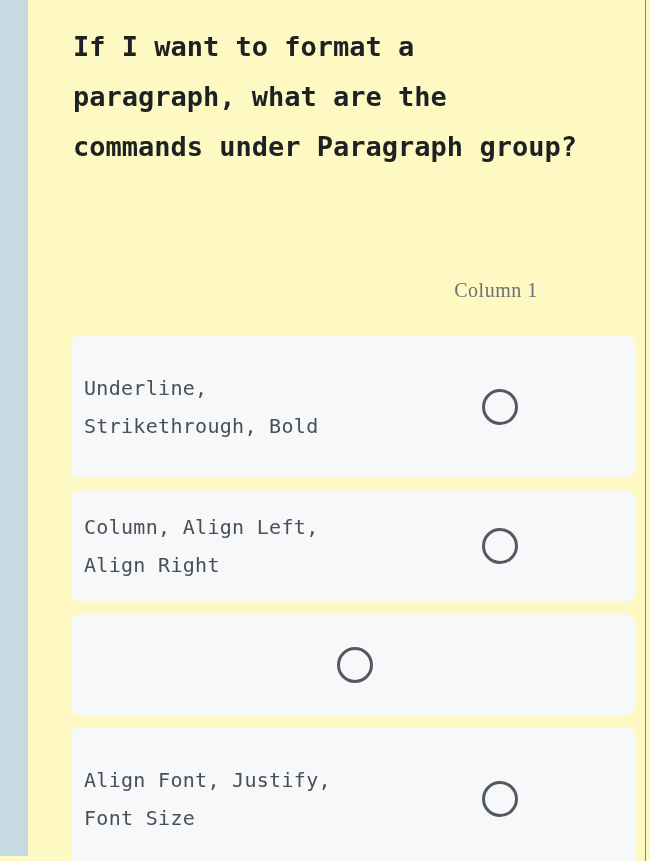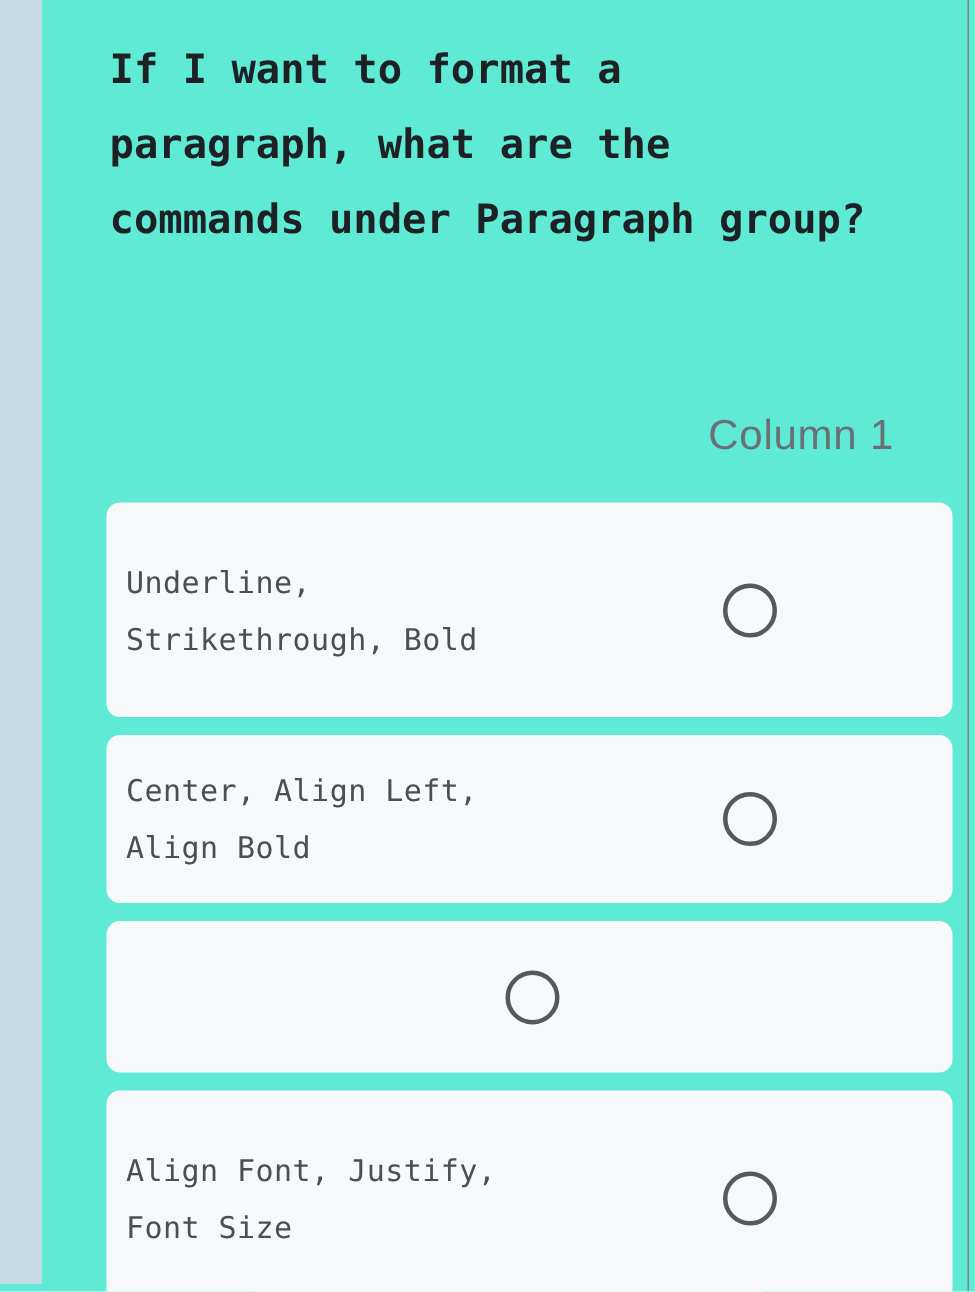--- a/index.html
+++ b/index.html
@@ -14,21 +14,21 @@
 
   body {
     font-family: "DejaVu Sans Mono", "Liberation Mono", monospace;
     position: relative;
   }
 
   #page {
     position: relative;
     width: 650px;
     height: 861px;
-    background: #5eead4;
+    background: #fef9c3;
   }
 
   
   .side-band {
     position: absolute;
     left: 0;
     top: 0;
     width: 28px;
     height: 856px;
     background: #c6dae1;
@@ -75,23 +75,23 @@
     top: 274px;
     width: 535px;
     height: 36px;
   }
 
   .col-header-label {
     position: absolute;
     right: 12px;
     top: 0;
     width: 200px;
-    text-align: right;
-    font-family: Liberation Sans, sans-serif;
-    font-size: 28px;
+    text-align: center;
+    font-family: Liberation Serif, serif;
+    font-size: 20px;
     line-height: 32px;
     color: #6b7075;
     letter-spacing: 0.5px;
   }
 
   
   .options {
     position: absolute;
     left: 43px;
     top: 335px;
@@ -158,21 +158,21 @@
     <div class="options">
 
       <div class="option-row h3">
         <div class="option-label">Underline, Strikethrough, Bold</div>
         <div class="option-choice-cell">
           <div class="radio"></div>
         </div>
       </div>
 
       <div class="option-row h2">
-        <div class="option-label">Center, Align Left, Align Bold</div>
+        <div class="option-label">Column, Align Left, Align Right</div>
         <div class="option-choice-cell">
           <div class="radio"></div>
         </div>
       </div>
 
       <div class="option-row h2">
         <div class="option-choice-cell">
           <div class="radio"></div>
         </div>
       </div>

